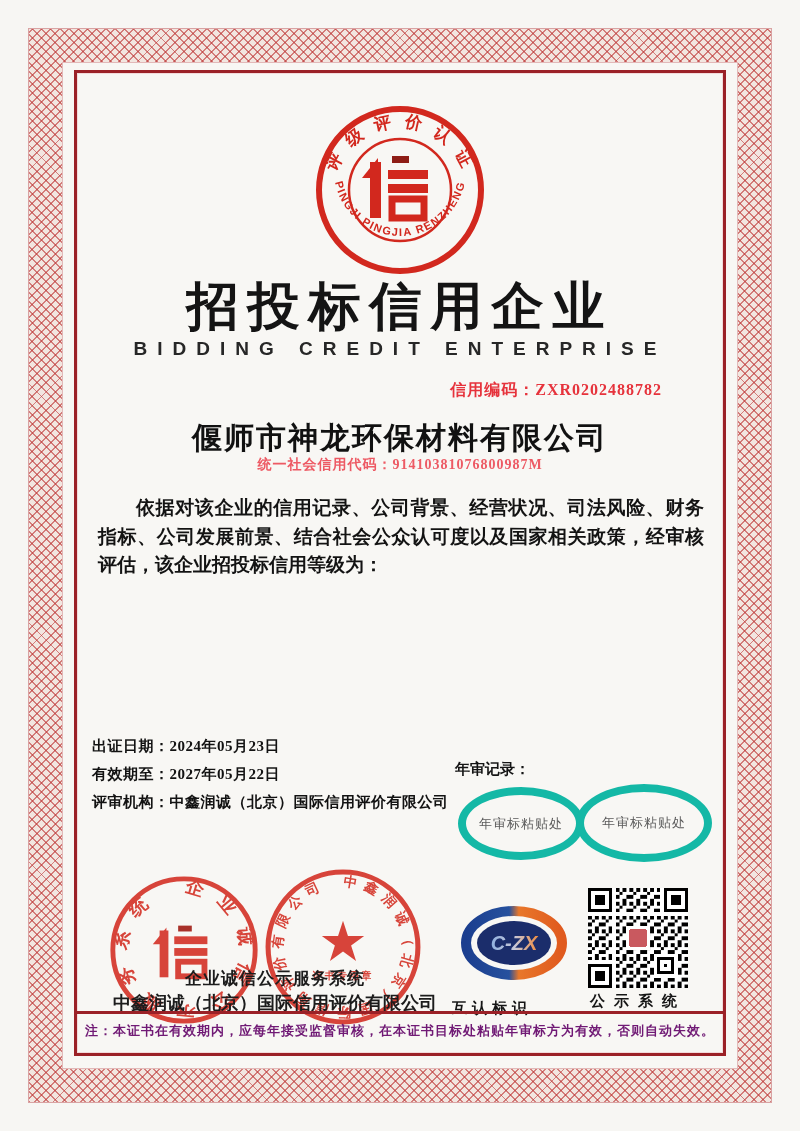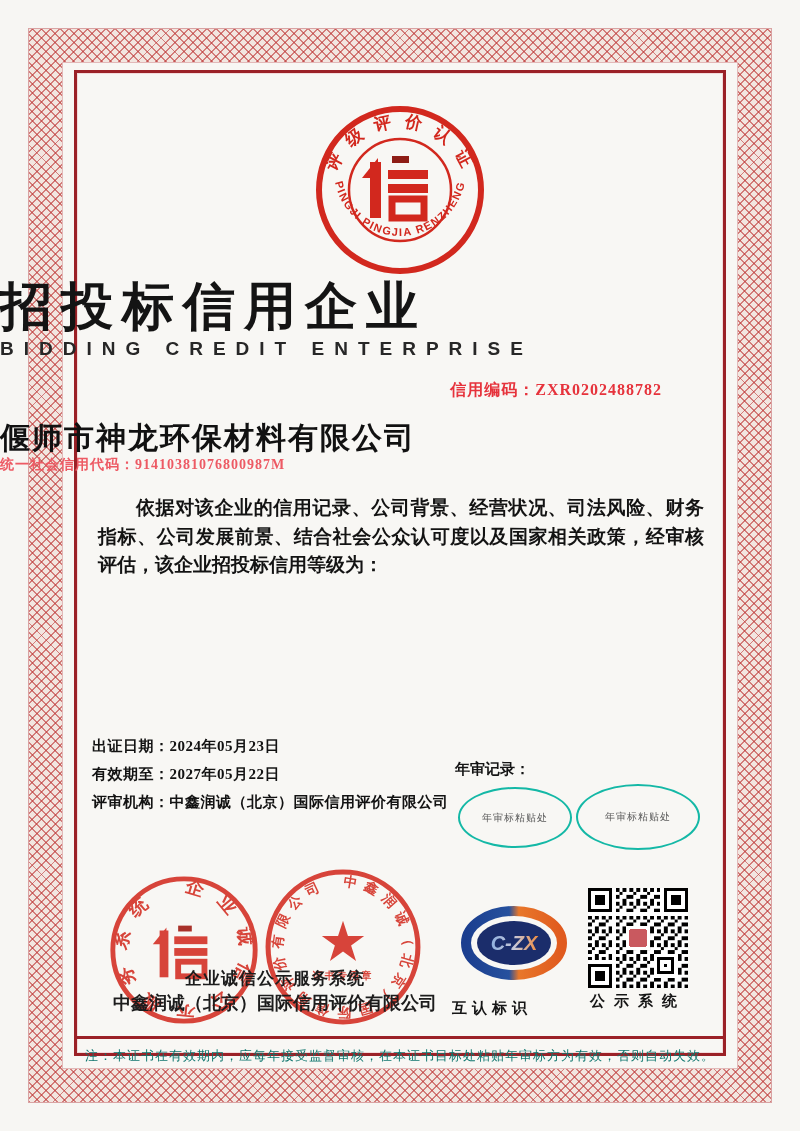--- a/index.html
+++ b/index.html
@@ -21,58 +21,58 @@
   .band-hole{
     position:absolute; inset:33px; background:#f8f7f4;
     border:1px solid #e2b9b9;
   }
   .frame{
     position:absolute; left:74px; top:70px; right:74px; bottom:75px;
     border:3px solid #9b2127;
     box-shadow: inset 0 0 0 1px #f3dada;
   }
   .abs{position:absolute;}
-  .center{left:0;right:0;text-align:left;}
+  .center{left:0;right:0;text-align:center;}
 
   .title{top:272px; font-size:52px; letter-spacing:9px; font-weight:700; color:#141414;}
   .subtitle{top:338px; font-size:19px; letter-spacing:10px; font-weight:700;
     font-family:"Liberation Sans","DejaVu Sans",sans-serif; color:#272727;}
   .credit-code{top:369px; right:138px; font-size:16px; font-weight:700; color:#e6333c; letter-spacing:1px;margin-top:11px;}
   .company{top:418px; font-size:30px; font-weight:700; letter-spacing:2px; color:#111;}
   .uscc{top:456px; font-size:14px; font-weight:700; color:#ed5a64; letter-spacing:1px;}
   .paragraph{
     top:494px; left:98px; right:96px; font-size:19px; font-weight:700;
     line-height:1.5; text-align:justify; text-indent:2em; color:#131313;
   }
   .grade{top:598px; font-size:80px; font-weight:700; color:#d2251b; letter-spacing:4px;}
 
   .info-block{left:92px; top:737px; font-size:15px; font-weight:700; color:#121212;}
   .info-line{margin-bottom:9px; letter-spacing:.5px;}
 
   .annual-title{left:455px; top:760px; font-size:15px; font-weight:700;}
   .slot{
-    border:2px solid #14b8a6; border-radius:50%;
+    border:8px solid #14b8a6; border-radius:50%;
     display:flex; align-items:center; justify-content:center;
-    font-size:10px; color:#5a5a5a; letter-spacing:1px; background:transparent;
+    font-size:13px; color:#5a5a5a; letter-spacing:1px; background:transparent;
   }
   .slot1{left:458px; top:787px; width:110px; height:57px;}
   .slot2{left:576px; top:784px; width:120px; height:62px;}
 
   .seal{opacity:.93;}
   .cap1{top:967px; left:110px; width:330px; text-align:center; font-size:17px; font-weight:700; color:#1c1c1c; letter-spacing:1px;}
   .cap2{top:991px; left:80px; width:390px; text-align:center; font-size:18px; font-weight:700; color:#1c1c1c;}
 
   .czx-label{top:992px; left:436px; width:112px; text-align:center; font-size:15px; font-weight:700; letter-spacing:5px;margin-top:7px;}
   .qr-label{top:992px; left:578px; width:120px; text-align:center; font-size:15px; font-weight:700; letter-spacing:9px;}
 
   .note-strip{
-    left:74px; right:74px; bottom:59px; height:33px;
+    left:74px; right:74px; bottom:84px; height:33px;
     border-top:3px solid #9b2127;
     display:flex; align-items:center; justify-content:center;
-    font-size:13px; font-weight:400; letter-spacing:1px; color:#0f766e;
+    font-size:13px; font-weight:700; letter-spacing:1px; color:#701a75;
   }
 </style>
 </head>
 <body>
 
 <div class="page">
 
   <div class="band">
     <div class="band-hole"></div>
   </div>

